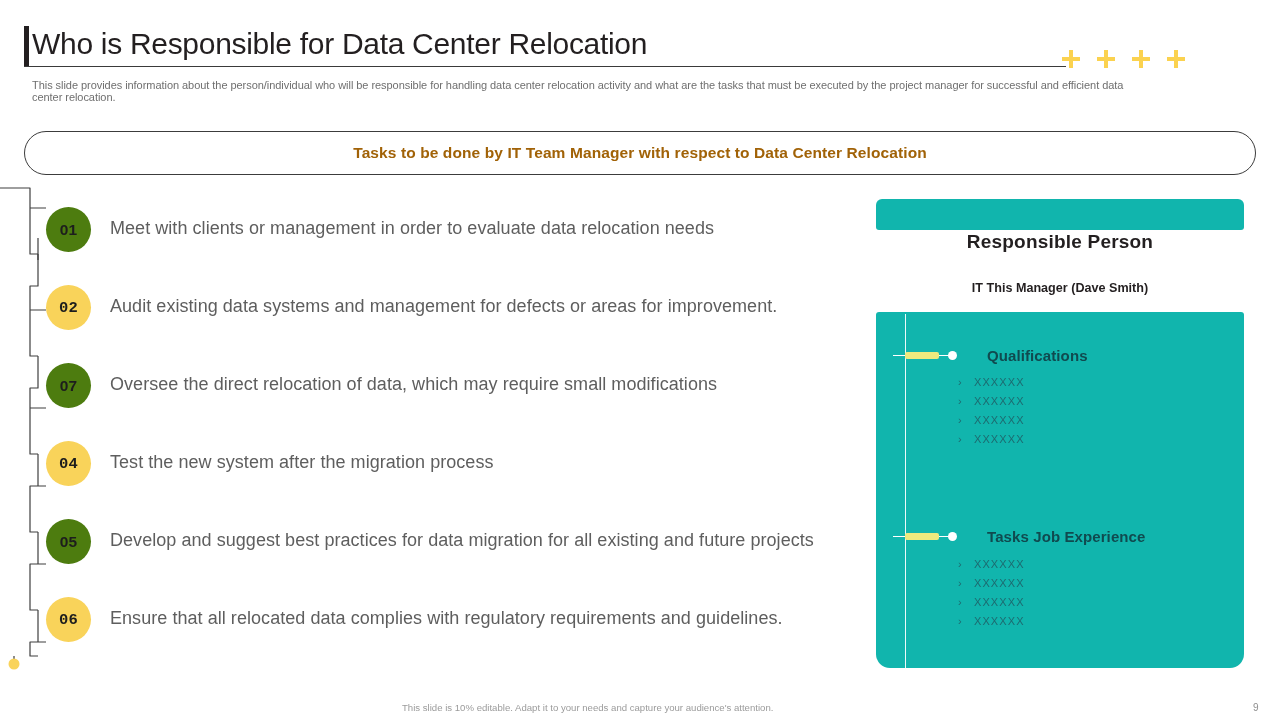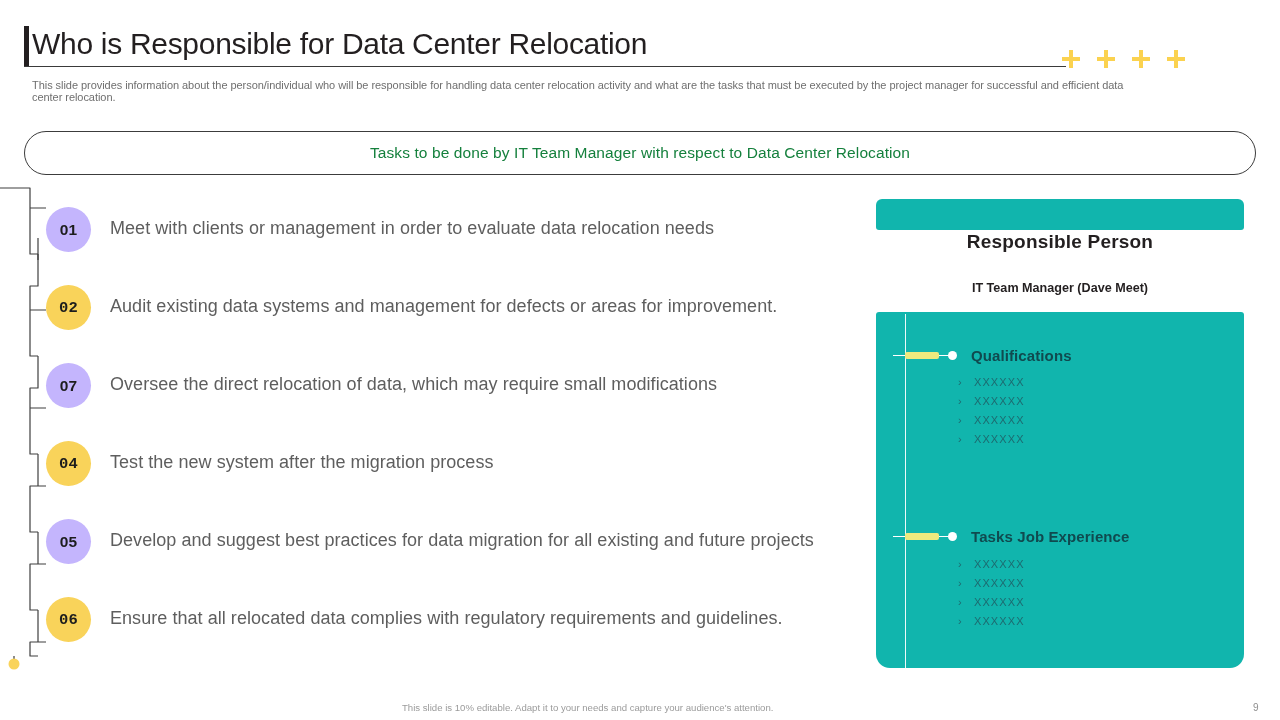--- a/index.html
+++ b/index.html
@@ -83,22 +83,22 @@
     height: 44px;
     border: 1.3px solid #3c3c3c;
     border-radius: 24px;
     box-sizing: border-box;
     display: flex;
     align-items: center;
     justify-content: center;
   }
   .banner-text {
     font-size: 15.5px;
-    font-weight: normal;
-    color: #15803d;
+    font-weight: bold;
+    color: #a16207;
     letter-spacing: 0.1px;
   }
 
   
   .tasks {
     position: absolute;
     left: 0;
     top: 186px;
     width: 860px;
     height: 490px;
@@ -133,21 +133,21 @@
     height: 45px;
     border-radius: 50%;
     display: flex;
     align-items: center;
     justify-content: center;
     font-size: 15.5px;
     font-weight: bold;
     color: #1d1d1d;
     letter-spacing: 0.2px;
   }
-  .num-circle.teal   { background: #c4b5fd; }
+  .num-circle.teal   { background: #4d7c0f; }
   .num-circle.yellow { background: #f9d35a; font-family: Liberation Mono, monospace; }
   .chev {
     position: absolute;
     left: 30px;
     top: 9px;
     width: 16px;
     height: 27px;
   }
   .task-text {
     position: absolute;
@@ -230,21 +230,21 @@
     height: 1.4px;
     background: #ffffff;
   }
   .sec-dot {
     width: 9px;
     height: 9px;
     border-radius: 50%;
     background: #ffffff;
   }
   .sec-label {
-    margin-left: 14px;
+    margin-left: 30px;
     font-size: 15px;
     font-weight: bold;
     color: #104a4f;
     letter-spacing: 0.1px;
     white-space: nowrap;
   }
   .bullets {
     position: absolute;
     left: 958px;
   }
@@ -374,21 +374,21 @@
         <path d="M1 1 L14 13.5 L1 26" fill="none" stroke="#3f3f3f" stroke-width="1.2"></path>
       </svg>
       <div class="num-circle yellow">06</div>
     </div>
     <div class="task-text">Ensure that all relocated data complies with regulatory requirements and guidelines.</div>
   </div>
 </div>
 
 <div class="rp-topbar"></div>
 <div class="rp-title">Responsible Person</div>
-<div class="rp-sub">IT Team Manager (Dave Meet)</div>
+<div class="rp-sub">IT This Manager (Dave Smith)</div>
 
 <div class="rp-panel"></div>
 <div class="rp-vline"></div>
 
 <div class="sec-head" style="left:893px; top:347px;">
   <span class="sec-stem"></span>
   <span class="sec-bar"></span>
   <span class="sec-stem2"></span>
   <span class="sec-dot"></span>
   <span class="sec-label">Qualifications</span>

